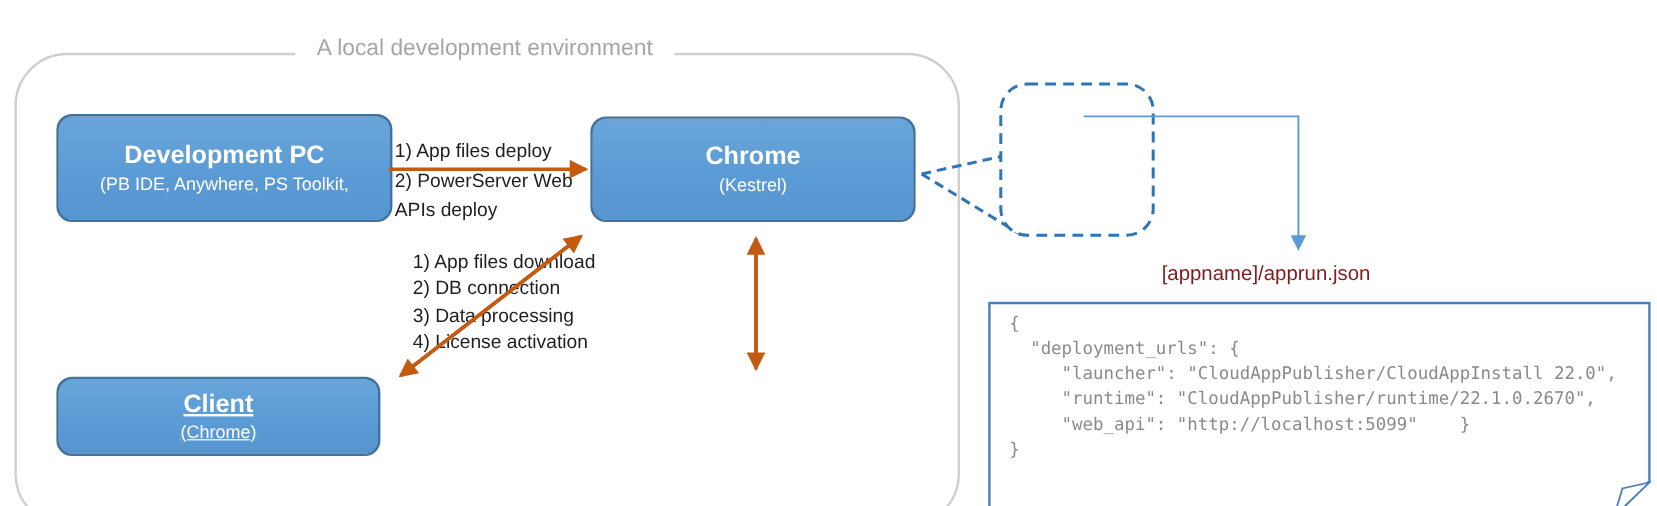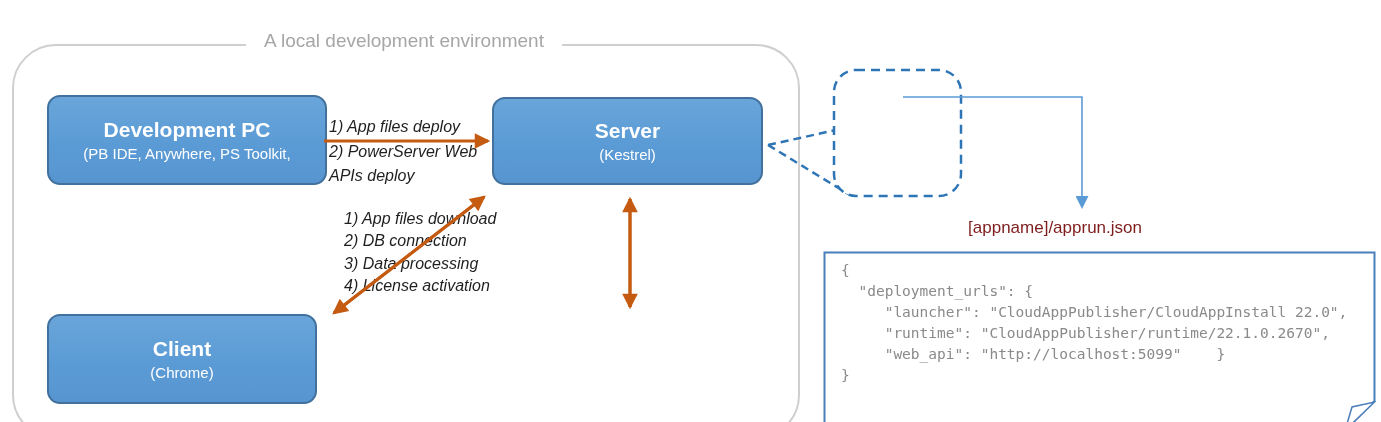--- a/index.html
+++ b/index.html
@@ -26,25 +26,25 @@
     position:absolute; border:2px solid #41719C; border-radius:13px;
     background:linear-gradient(180deg,#69a5da 0%,#5b9bd5 55%,#5795d0 100%);
     color:#ffffff; display:flex; flex-direction:column;
     align-items:center; justify-content:center; text-align:center; z-index:1;
   }
   .node-title { font-size:21px; font-weight:600; line-height:26px; }
   .node-sub   { font-size:15px; font-weight:400; line-height:20px; margin-top:1px; }
 
   .node-devpc    { left:47px;  top:71px;  width:280px; height:90px; }
   .node-server   { left:492px; top:73px;  width:271px; height:88px; }
-  .node-client   { left:47px;  top:290px; width:270px; height:90px; }
+  .node-client   { left:47px;  top:290px; width:270px; height:66px;text-decoration:underline; }
   .node-database { left:494px; top:290px; width:269px; height:90px; }
 
   
-  .edge-label { position:absolute; color:#1f1f1f; font-size:16px; white-space:nowrap; z-index:2;font-style:italic; }
+  .edge-label { position:absolute; color:#1f1f1f; font-size:16px; white-space:nowrap; z-index:2; }
   .lbl-deploy-1 { left:329px; top:94px;  }
   .lbl-deploy-2 { left:329px; top:119px; }
   .lbl-deploy-3 { left:329px; top:143px; }
   .lbl-download { left:344px; top:184px; line-height:22.4px; }
   .lbl-download div { white-space:nowrap; }
 
   
   .callout-list {
     position:absolute; left:855px; top:60px; z-index:2;
     color:#1a1a1a; font-size:16px; line-height:24.6px;
@@ -74,21 +74,21 @@
 <div class="stage">
 
   <div class="env-container"></div>
   <div class="env-title">A local development environment</div>
 
   <div class="node node-devpc">
     <div class="node-title">Development PC</div>
     <div class="node-sub">(PB IDE, Anywhere, PS Toolkit,</div>
   </div>
   <div class="node node-server">
-    <div class="node-title">Server</div>
+    <div class="node-title">Chrome</div>
     <div class="node-sub">(Kestrel)</div>
   </div>
   <div class="node node-client">
     <div class="node-title">Client</div>
     <div class="node-sub">(Chrome)</div>
   </div>
 
   <div class="edge-label lbl-deploy-1">1) App files deploy</div>
   <div class="edge-label lbl-deploy-2">2) PowerServer Web</div>
   <div class="edge-label lbl-deploy-3">APIs deploy</div>

